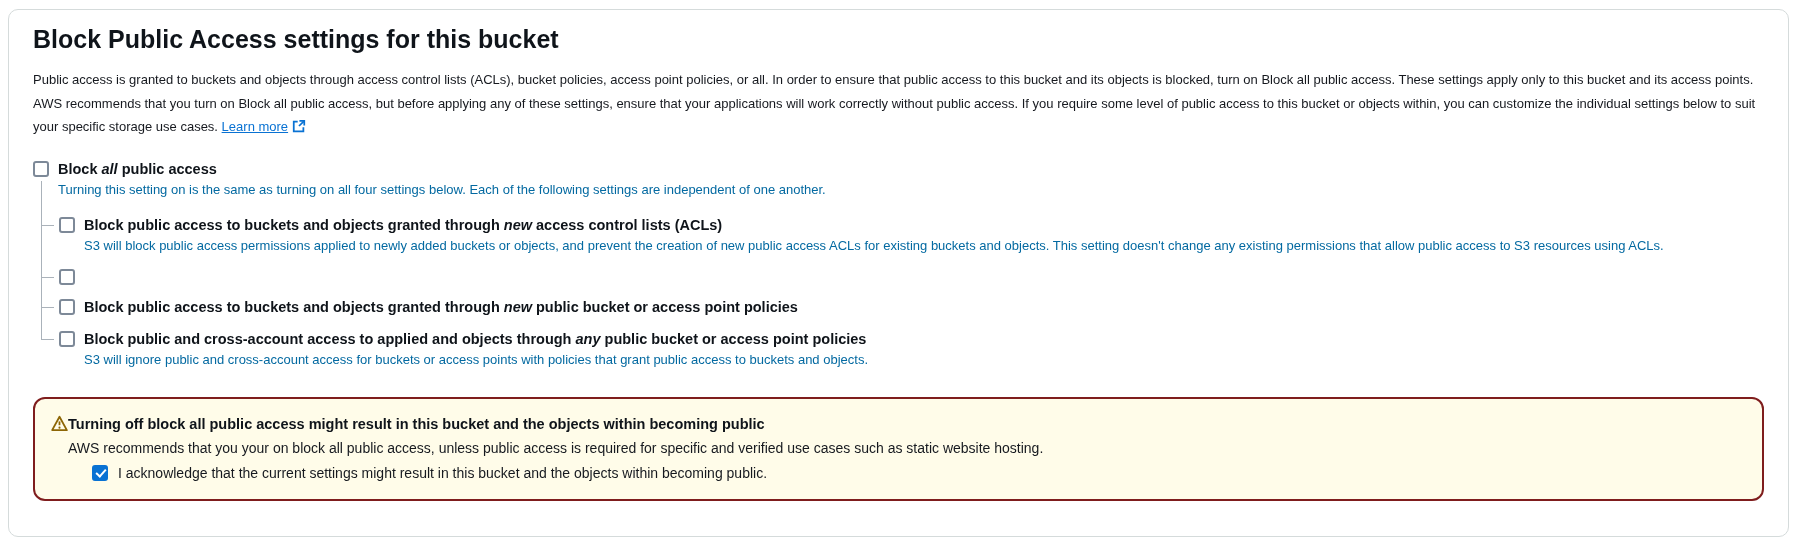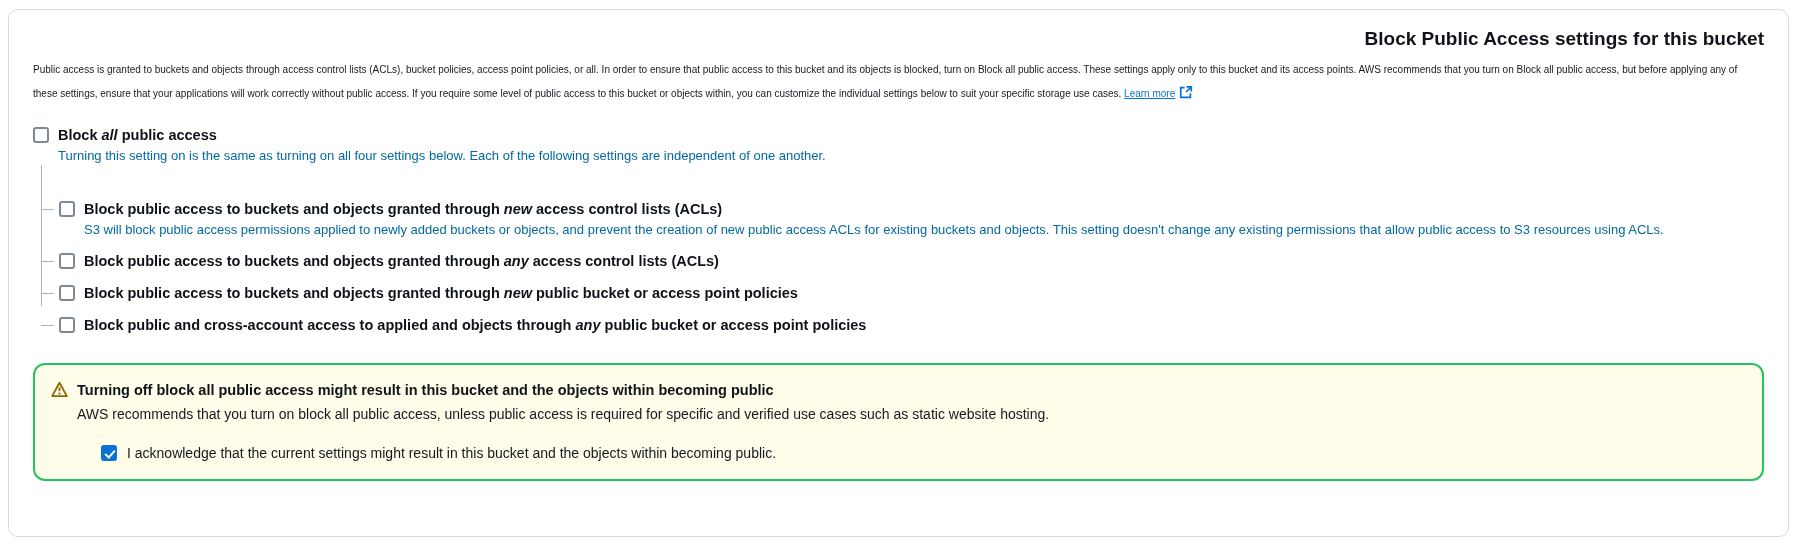--- a/index.html
+++ b/index.html
@@ -9,30 +9,29 @@
   .card {
     margin: 9px 8px;
     border: 1px solid #d5dbdb;
     border-radius: 10px;
     background: #ffffff;
     padding: 16px 24px 22px 24px;
     min-height: 528px;
   }
 
   .page-title {
-    font-size: 19px;
+    font-size: 25px;
     font-weight: bold;
     line-height: 26px;
     color: #0f141a;
-    text-align: right;
   }
 
   .intro {
-    margin-top: 6px;
-    font-size: 10px;
+    margin-top: 16px;
+    font-size: 13px;
     line-height: 23.5px;
     color: #16191f;
     max-width: 1735px;
   }
   .intro a.learn-more {
     color: #0972d3;
     text-decoration: underline;
     cursor: pointer;
     white-space: nowrap;
   }
@@ -69,52 +68,51 @@
     font-size: 13px;
     line-height: 18px;
     color: #0369a1;
   }
 
   .main-option { margin-top: 18px; }
 
   .sub-options {
     position: relative;
     margin-left: 8px;
-    margin-top: 34px;
+    margin-top: 16px;
   }
   .sub-options::before { 
     content: '';
     position: absolute;
     left: 0; top: -34px; bottom: 29px;
     border-left: 1px solid #aab2ba;
   }
   .sub-option { position: relative; padding-left: 18px; margin-bottom: 12px; }
   .sub-option:last-child { margin-bottom: 0; }
   .sub-option::before { 
     content: '';
     position: absolute;
     left: 0; top: 10px;
     width: 13px;
     border-top: 1px solid #aab2ba;
   }
 
   .warning-box {
     margin-top: 28px;
-    border: 2px solid #22c55e;
+    border: 2px solid #7f1d1d;
     border-radius: 12px;
     background: #fffce9;
     padding: 14px 20px 16px 16px;
     display: flex;
-    gap: 9px;
     align-items: flex-start;
   }
   .warning-icon { flex: 0 0 auto; margin-top: 2px; }
   .warning-title { font-size: 14.5px; font-weight: bold; line-height: 22px; color: #0f141a; }
   .warning-desc { font-size: 14px; line-height: 22px; color: #16191f; margin-top: 2px; }
-  .ack-row { display: flex; gap: 10px; align-items: flex-start; margin-top: 18px; padding-left: 24px; }
+  .ack-row { display: flex; gap: 10px; align-items: flex-start; margin-top: 4px; padding-left: 24px; }
   .ack-label { font-size: 14px; line-height: 20px; color: #16191f; cursor: pointer; }
 </style>
 </head>
 <body>
 
 <div class="card">
 
   <h1 class="page-title">Block Public Access settings for this bucket</h1>
 
   <p class="intro"><span>Public access is granted to buckets and objects through access control lists (ACLs), bucket policies, access point policies, or all. In order to ensure that public access to this bucket and its objects is blocked, turn on Block all public access. These settings apply only to this bucket and its access points. AWS recommends that you turn on Block all public access, but before applying any of these settings, ensure that your applications will work correctly without public access. If you require some level of public access to this bucket or objects within, you can customize the individual settings below to suit your specific storage use cases.</span>
@@ -139,49 +137,49 @@
       <div class="option-row">
         <span class="checkbox"></span>
         <label class="option-label"><span>Block public access to buckets and objects granted through </span><em>new</em><span> access control lists (ACLs)</span></label>
       </div>
       <div class="option-desc">S3 will block public access permissions applied to newly added buckets or objects, and prevent the creation of new public access ACLs for existing buckets and objects. This setting doesn't change any existing permissions that allow public access to S3 resources using ACLs.</div>
     </div>
 
     <div class="sub-option">
       <div class="option-row">
         <span class="checkbox"></span>
-        <label class="option-label"><span>Block public access to buckets and objects granted through </span><em>any</em><span> access control lists (ACLs)</span></label>
       </div>
     </div>
 
     <div class="sub-option">
       <div class="option-row">
         <span class="checkbox"></span>
         <label class="option-label"><span>Block public access to buckets and objects granted through </span><em>new</em><span> public bucket or access point policies</span></label>
       </div>
     </div>
 
     <div class="sub-option">
       <div class="option-row">
         <span class="checkbox"></span>
         <label class="option-label"><span>Block public and cross-account access to applied and objects through </span><em>any</em><span> public bucket or access point policies</span></label>
       </div>
+      <div class="option-desc">S3 will ignore public and cross-account access for buckets or access points with policies that grant public access to buckets and objects.</div>
     </div>
 
   </div>
 
   <div class="warning-box">
     <span class="warning-icon"><svg width="17" height="17" viewBox="0 0 16 16">
           <path d="M8 1.6 L14.9 14.2 H1.1 Z" fill="none" stroke="#8d6605" stroke-width="1.7" stroke-linejoin="round"></path>
           <line x1="8" y1="6" x2="8" y2="9.6" stroke="#8d6605" stroke-width="1.7"></line>
           <circle cx="8" cy="11.9" r="1" fill="#8d6605"></circle>
         </svg></span>
     <div class="warning-content">
       <div class="warning-title">Turning off block all public access might result in this bucket and the objects within becoming public</div>
-      <div class="warning-desc">AWS recommends that you turn on block all public access, unless public access is required for specific and verified use cases such as static website hosting.</div>
+      <div class="warning-desc">AWS recommends that you your on block all public access, unless public access is required for specific and verified use cases such as static website hosting.</div>
       <div class="ack-row">
         <span class="checkbox checked"></span>
         <label class="ack-label">I acknowledge that the current settings might result in this bucket and the objects within becoming public.</label>
       </div>
     </div>
   </div>
 
 </div>
 
 </body></html>

